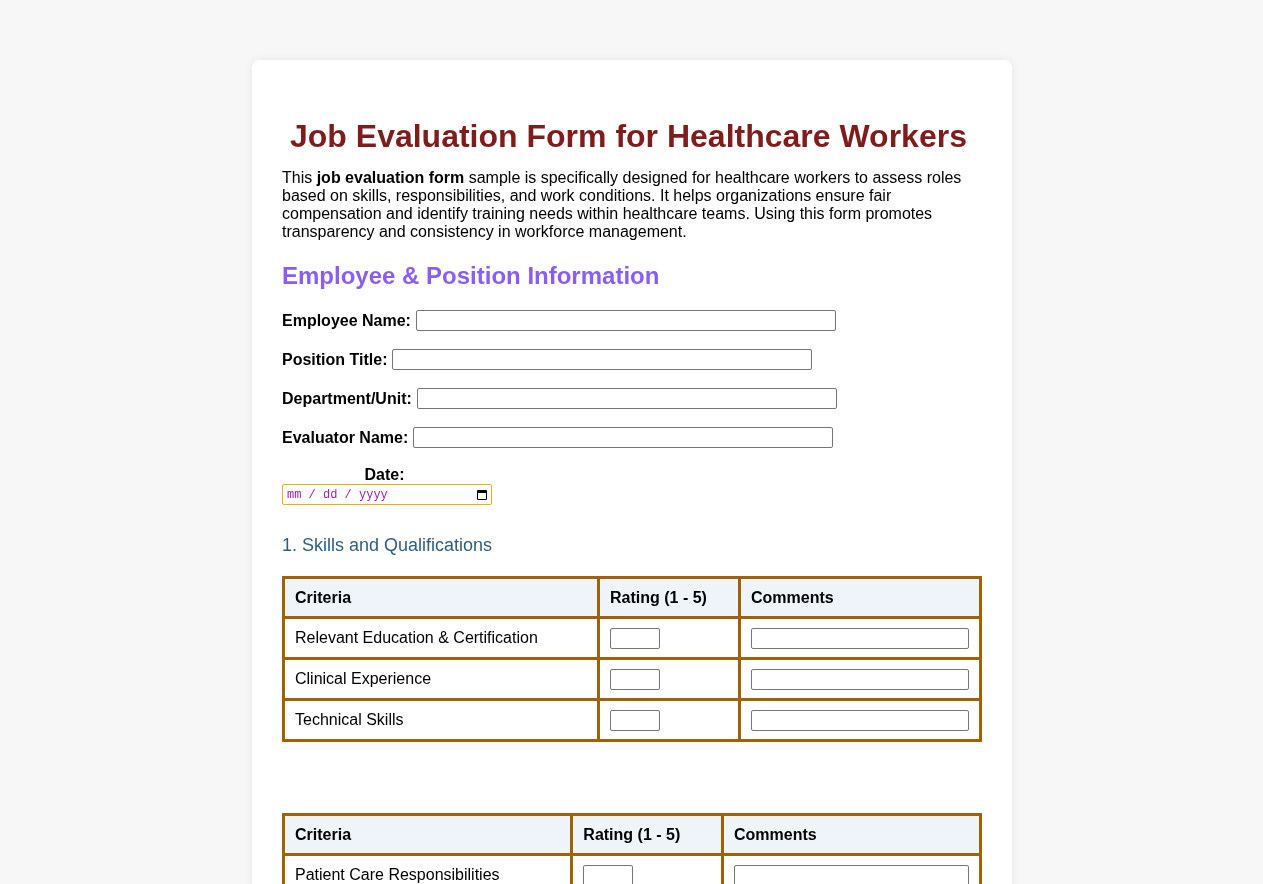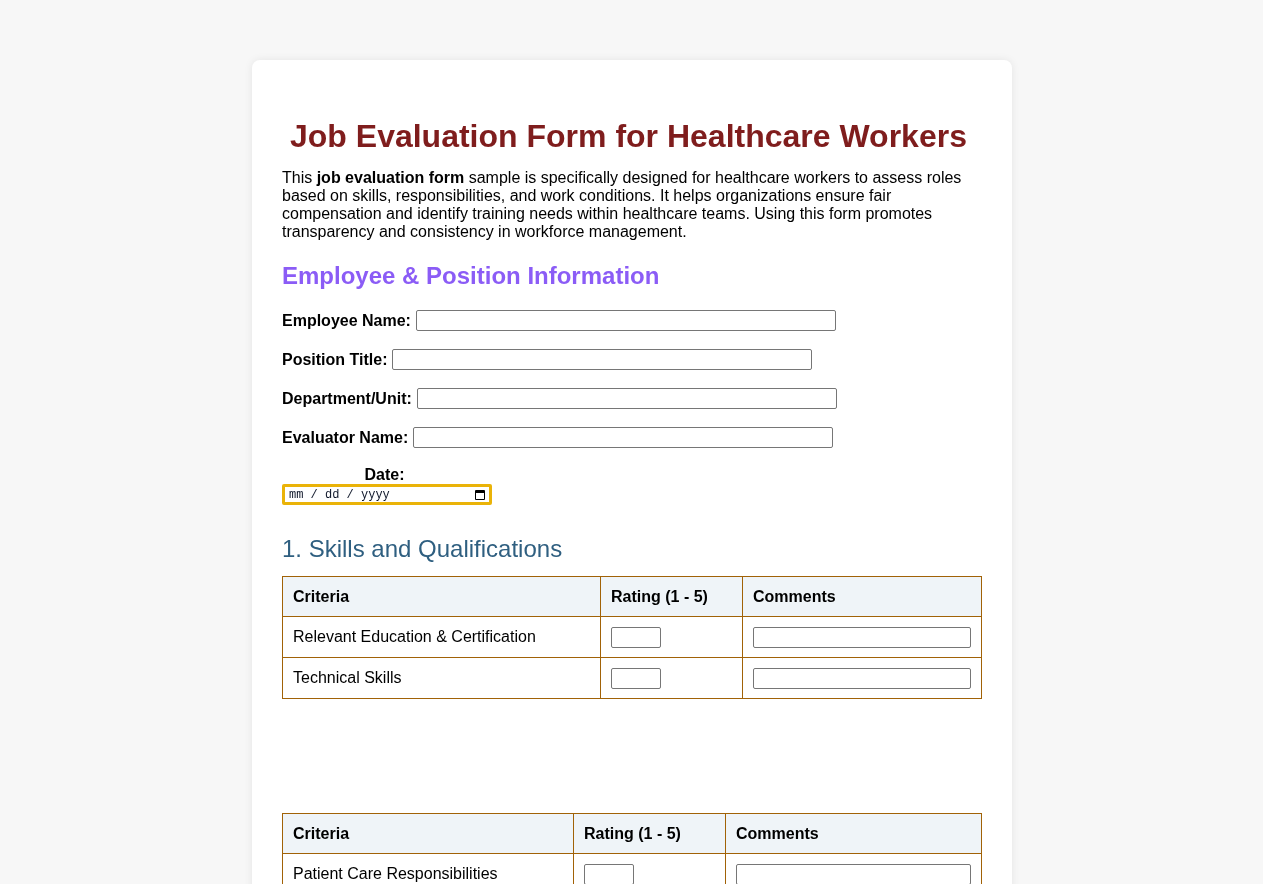--- a/index.html
+++ b/index.html
@@ -62,49 +62,49 @@
   .field label { font-weight: bold; margin-right: 5px; white-space: nowrap; }
   .field input[type=text] {
     height: 21px;
     box-sizing: border-box;
     border: 1px solid #767676;
     border-radius: 2px;
     padding: 1px 2px;
   }
   .date-input {
     width: 210px; height: 21px; box-sizing: border-box;
-    border: 3px solid #eab308; border-radius: 2px;
+    border: 1px solid #eab308; border-radius: 2px;
     display: flex; align-items: center; justify-content: space-between;
     padding: 0 4px;
     font-family: "Liberation Mono", monospace;
     font-size: 12px;
-    color: #0f172a;
+    color: #a21caf;
   }
   .cal-icon {
     width: 10px; height: 10px; border: 1.5px solid #000; border-top-width: 3px;
     border-radius: 1px; box-sizing: border-box;
   }
   h3 {
     position: absolute;
     left: 30px;
     margin: 0;
-    font-size: 24px;
+    font-size: 18px;
     font-weight: normal;
     color: #2f5f80;
     white-space: nowrap;
   }
   table.eval {
     position: absolute;
     left: 30px;
     width: 700px;
     border-collapse: collapse;
     font-size: 16px;
   }
   table.eval th, table.eval td {
-    border: 1px solid #a16207;
+    border: 3px solid #a16207;
     text-align: left;
     padding: 8px 10px;
     height: 41px;
     box-sizing: border-box;
   }
   table.eval th { background: #eff4f8; font-weight: bold; height: 40px; }
   .rating-input {
     width: 50px; height: 21px; box-sizing: border-box;
     border: 1px solid #767676; border-radius: 2px;
   }
@@ -162,20 +162,25 @@
         <th>Comments</th>
       </tr>
     </thead>
     <tbody>
       <tr>
         <td>Relevant Education &amp; Certification</td>
         <td><input class="rating-input" type="text" value="" style=""></td>
         <td><input class="comment-input" type="text" value="" style=""></td>
       </tr>
       <tr>
+        <td>Clinical Experience</td>
+        <td><input class="rating-input" type="text" value="" style=""></td>
+        <td><input class="comment-input" type="text" value="" style=""></td>
+      </tr>
+      <tr>
         <td>Technical Skills</td>
         <td><input class="rating-input" type="text" value="" style=""></td>
         <td><input class="comment-input" type="text" value="" style=""></td>
       </tr>
     </tbody>
   </table>
 
   <h3 style="top:752px;">2. Responsibilities</h3>
   <table class="eval" style="top:753px;">
     <colgroup>

